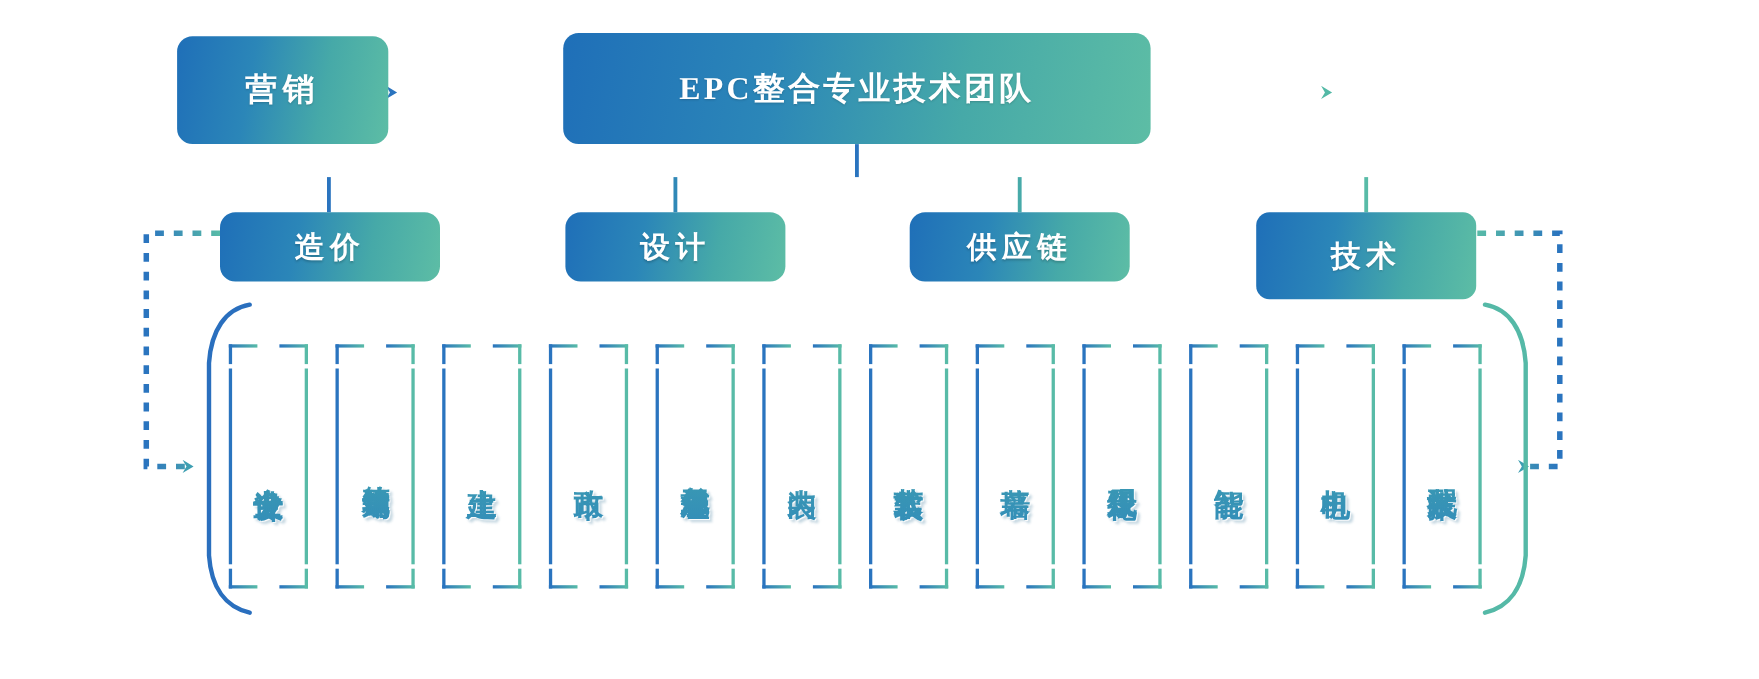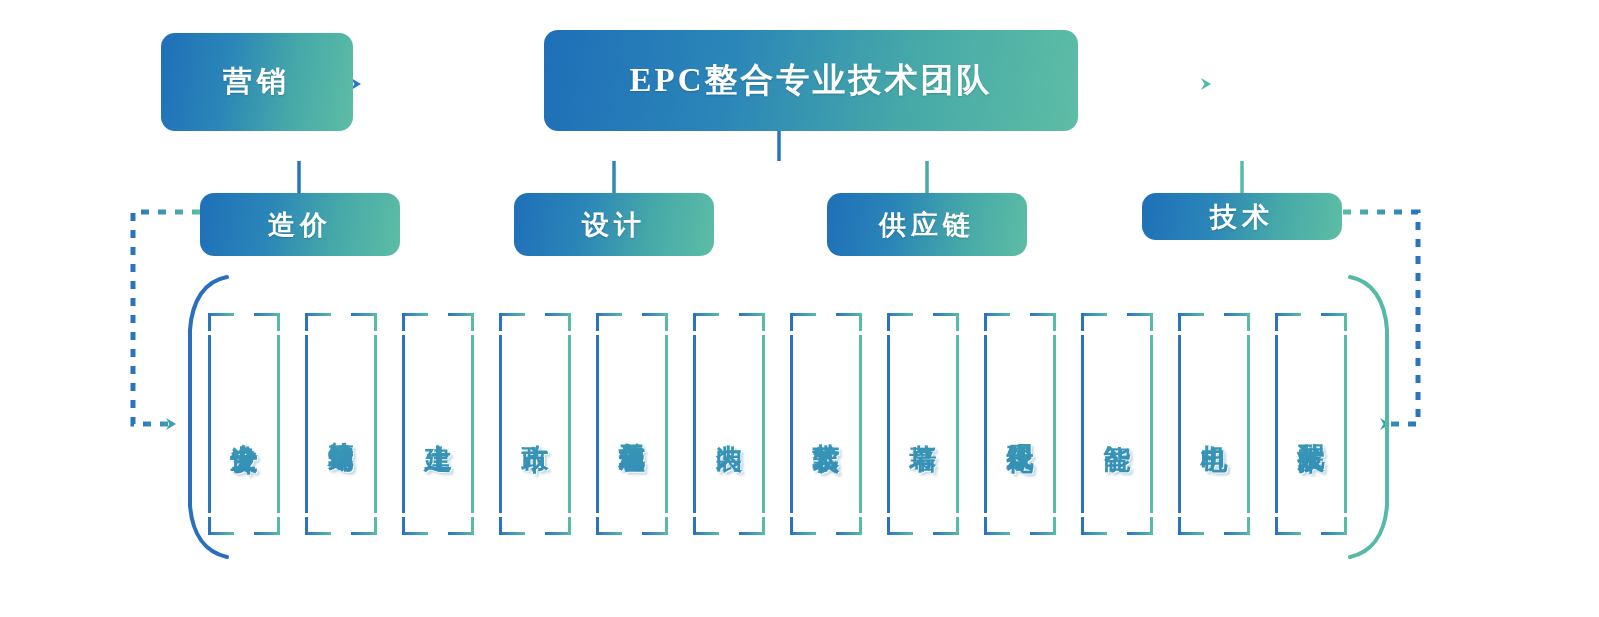--- a/index.html
+++ b/index.html
@@ -16,21 +16,21 @@
     position:absolute;
     border-radius:14px;
     display:flex; align-items:center; justify-content:center;
     color:#ffffff;
     font-weight:700;
     letter-spacing:2px;
     text-shadow:0 1px 2px rgba(0,0,0,.18);
     background:linear-gradient(100deg,#1f6fb8 0%,#2b86b8 35%,#46a9a8 68%,#5dbda5 100%);
     white-space:nowrap;
   }
-  .node.root{ font-size:33px; letter-spacing:3px;margin-left:32px; }
+  .node.root{ font-size:29px; letter-spacing:3px; }
   .node.side{ font-size:29px; letter-spacing:5px; }
   .node.dept{ font-size:27px; letter-spacing:5px;font-family:Liberation Mono, monospace; }
 
   
   svg.layer{ position:absolute; left:0; top:0; width:1599px; height:617px; overflow:visible; pointer-events:none; }
 
   
   .card{ position:absolute; }
   .card .corner{ position:absolute; width:26px; height:18px; }
   .card .corner i{ position:absolute; background:#2a74bf; }
@@ -143,21 +143,21 @@
 
   <div class="node dept" style="left:200px; top:193px; width:200px; height:63px;">
     <span>造价</span>
   </div>
   <div class="node dept" style="left:827px; top:193px; width:200px; height:63px;">
     <span>供应链</span>
   </div>
   <div class="node dept" style="left:514px; top:193px; width:200px; height:63px;">
     <span>设计</span>
   </div>
-  <div class="node dept" style="left:1142px; top:193px; width:200px; height:47px;">
+  <div class="node dept" style="left:1142px; top:193px; width:200px; height:79px;border-radius:12px;">
     <span>技术</span>
   </div>
 
   <div class="card" style="left:208px;  top:313px; width:72px; height:222px;">
     <span class="corner tl">
         <i class="h"></i>
         <i class="v"></i>
       </span>
     <span class="corner tr">
         <i class="h"></i>

